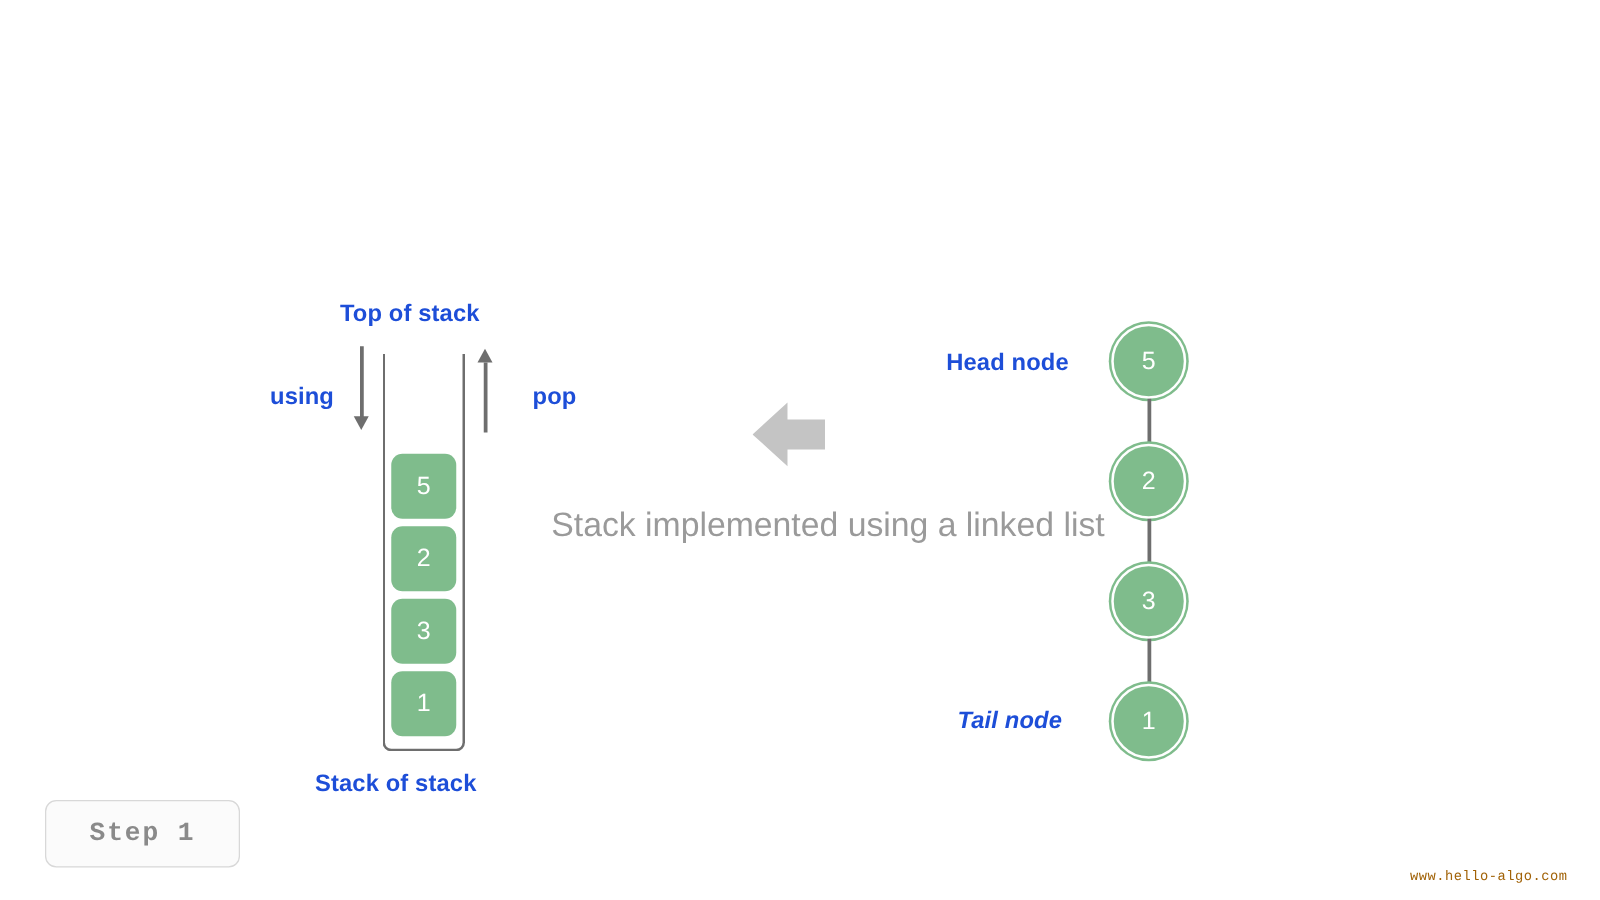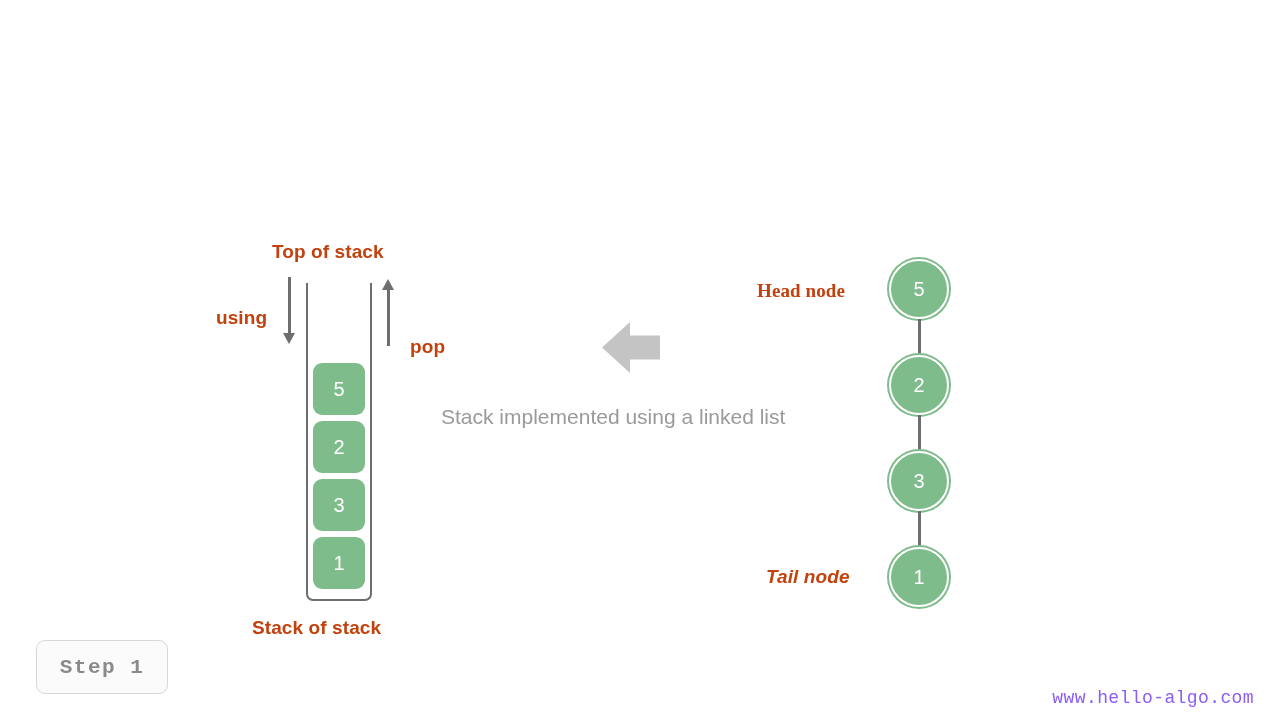--- a/index.html
+++ b/index.html
@@ -22,28 +22,28 @@
     width: 1280px;
     height: 720px;
   }
 
   
   .bold-label {
     position: absolute;
     font-family: "Liberation Sans", sans-serif;
     font-size: 19px;
     font-weight: bold;
-    color: #c2410c;
+    color: #1d4ed8;
     white-space: nowrap;
     letter-spacing: .1px;
   }
   .caption {
     position: absolute;
     font-family: "Liberation Sans", sans-serif;
-    font-size: 21px;
+    font-size: 27px;
     font-weight: normal;
     color: #9a9a9a;
     white-space: nowrap;
   }
 
   
   #stack-group {
     position: absolute;
     left: 0; top: 0;
     width: 1280px; height: 720px;
@@ -138,21 +138,21 @@
     border-left: 6.5px solid transparent;
     border-right: 6.5px solid transparent;
     border-top: 11px solid #6e6e6e;
   }
 
   
   #step-badge {
     position: absolute;
     left: 36px;
     top: 640px;
-    width: 132px;
+    width: 156px;
     height: 54px;
     border: 1.5px solid #d8d8d8;
     border-radius: 9px;
     background: #fbfbfb;
     display: flex;
     align-items: center;
     justify-content: center;
     font-family: "Liberation Mono", monospace;
     font-size: 21px;
     font-weight: bold;
@@ -160,38 +160,38 @@
     letter-spacing: 1.5px;
     box-sizing: border-box;
   }
 
   
   #watermark {
     position: absolute;
     right: 26px;
     bottom: 12px;
     font-family: "Liberation Mono", monospace;
-    font-size: 18px;
-    color: #8b5cf6;
+    font-size: 11px;
+    color: #a16207;
     letter-spacing: .4px;
     white-space: nowrap;
   }
 </style>
 </head>
 <body>
 
 <div id="stage">
 
   <div id="stack-group">
 
     <div class="bold-label" style="left:272px; top:241px;">Top of stack</div>
 
     <div class="bold-label" style="left:216px; top:307px;">using</div>
 
-    <div class="bold-label" style="left:410px; top:307px;margin-top:29px;">pop</div>
+    <div class="bold-label" style="left:426px; top:307px;">pop</div>
 
     <div class="vline" style="left:288px; top:277px; height:58px;"></div>
     <div class="arrow-head-down" style="left:283px; top:333px;"></div>
 
     <div class="vline" style="left:387px; top:290px; height:56px;"></div>
     <div class="arrow-head-up" style="left:382px; top:279px;"></div>
 
     <div class="stack-container"></div>
 
     <div class="stack-cells">
@@ -205,21 +205,21 @@
   </div>
 
   <svg id="mid-arrow" width="60" height="55" viewBox="0 0 60 55">
     <path d="M 0 27.5 L 28 2 L 28 15.5 L 58 15.5 L 58 39.5 L 28 39.5 L 28 53 Z" fill="#c4c4c4"></path>
   </svg>
 
   <div class="caption" style="left:441px; top:405px;">Stack implemented using a linked list</div>
 
   <div id="ll-group">
 
-    <div class="bold-label" style="left:757px; top:280px;font-family:Liberation Serif, serif;">Head node</div>
+    <div class="bold-label" style="left:757px; top:280px;">Head node</div>
 
     <div class="bold-label" style="left:766px; top:566px;font-style:italic;">Tail node</div>
 
     <div class="ll-node" style="left:889px; top:259px;">5</div>
     <div class="ll-link" style="left:918px; top:319px; height:40px;"></div>
     <div class="ll-link-head" style="left:913px; top:357px;"></div>
 
     <div class="ll-node" style="left:889px; top:355px;">2</div>
     <div class="ll-link" style="left:918px; top:415px; height:40px;"></div>
     <div class="ll-link-head" style="left:913px; top:453px;"></div>

